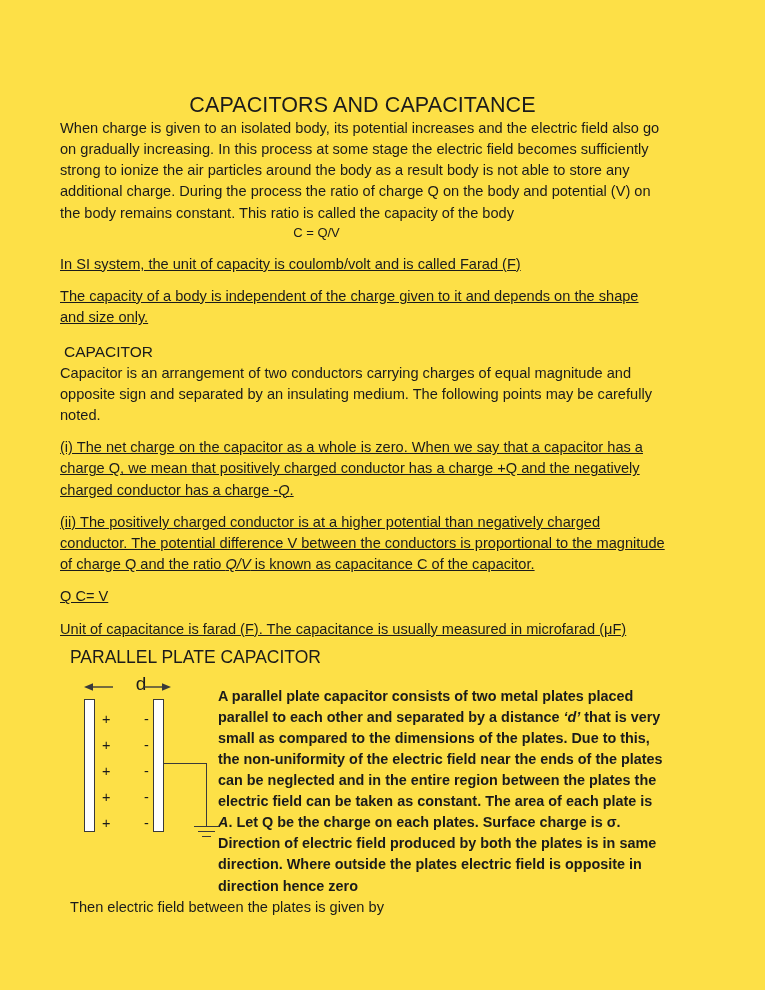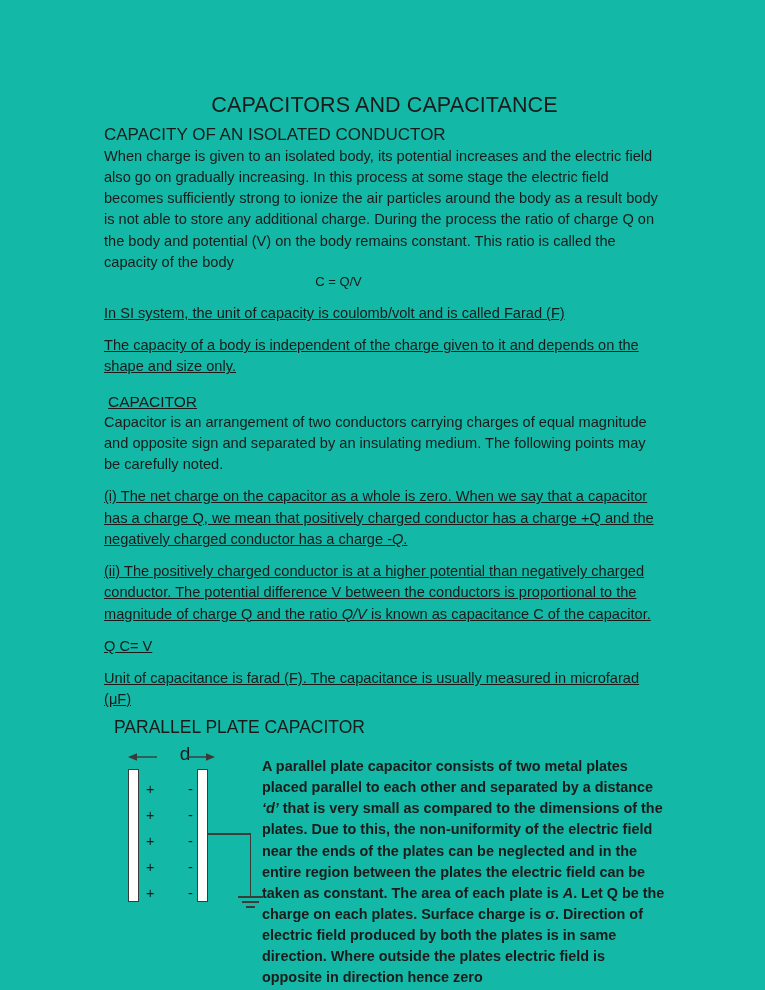--- a/index.html
+++ b/index.html
@@ -13,23 +13,23 @@
     height: 990px;
     font-family: "Liberation Sans", sans-serif;
     color: #1b1b1b;
     -webkit-font-smoothing: antialiased;
     overflow: hidden;
   }
   .page {
     position: relative;
     width: 765px;
     height: 990px;
-    background: #14b8a6;
+    background: #fde047;
     box-sizing: border-box;
-    padding: 0 100px 0 104px;
+    padding: 0 100px 0 60px;
   }
 
   
   .doc-title {
     margin: 0;
     padding-top: 93px;
     text-align: center;
     font-size: 21.5px;
     font-weight: normal;
     letter-spacing: 0.1px;
@@ -38,21 +38,20 @@
   .section-head {
     margin: 6px 0 0 0;
     font-size: 17px;
     font-weight: normal;
     line-height: 1.3;
   }
   .section-head.sub {
     font-size: 15.5px;
     margin-top: 14px;
     padding-left: 4px;
-    text-decoration: underline;
   }
   .section-head.ppc {
     font-size: 17.5px;
     padding-left: 10px;
   }
 
   
   .para {
     margin: 0;
     font-size: 14.6px;
@@ -138,21 +137,20 @@
   .gnd-2 { left: 132px; top: 157px; width: 17px; }
   .gnd-3 { left: 136px; top: 162px; width: 9px; }
 </style>
 </head>
 <body>
 
 <div class="page">
 
   <h1 class="doc-title">CAPACITORS AND CAPACITANCE</h1>
 
-  <h2 class="section-head">CAPACITY OF AN ISOLATED CONDUCTOR</h2>
 
   <p class="para">When charge is given to an isolated body, its potential increases and the electric field also go on gradually increasing. In this process at some stage the electric field becomes sufficiently strong to ionize the air particles around the body as a result body is not able to store any additional charge. During the process the ratio of charge Q on the body and potential (V) on the body remains constant. This ratio is called the capacity of the body</p>
 
   <p class="centered-formula">C = Q/V</p>
 
   <p class="para tight">In SI system, the unit of capacity is coulomb/volt and is called Farad (F)</p>
 
   <p class="para tight">The capacity of a body is independent of the charge given to it and depends on the shape and size only.</p>
 
   <h3 class="section-head sub gap-sm"> CAPACITOR</h3>

